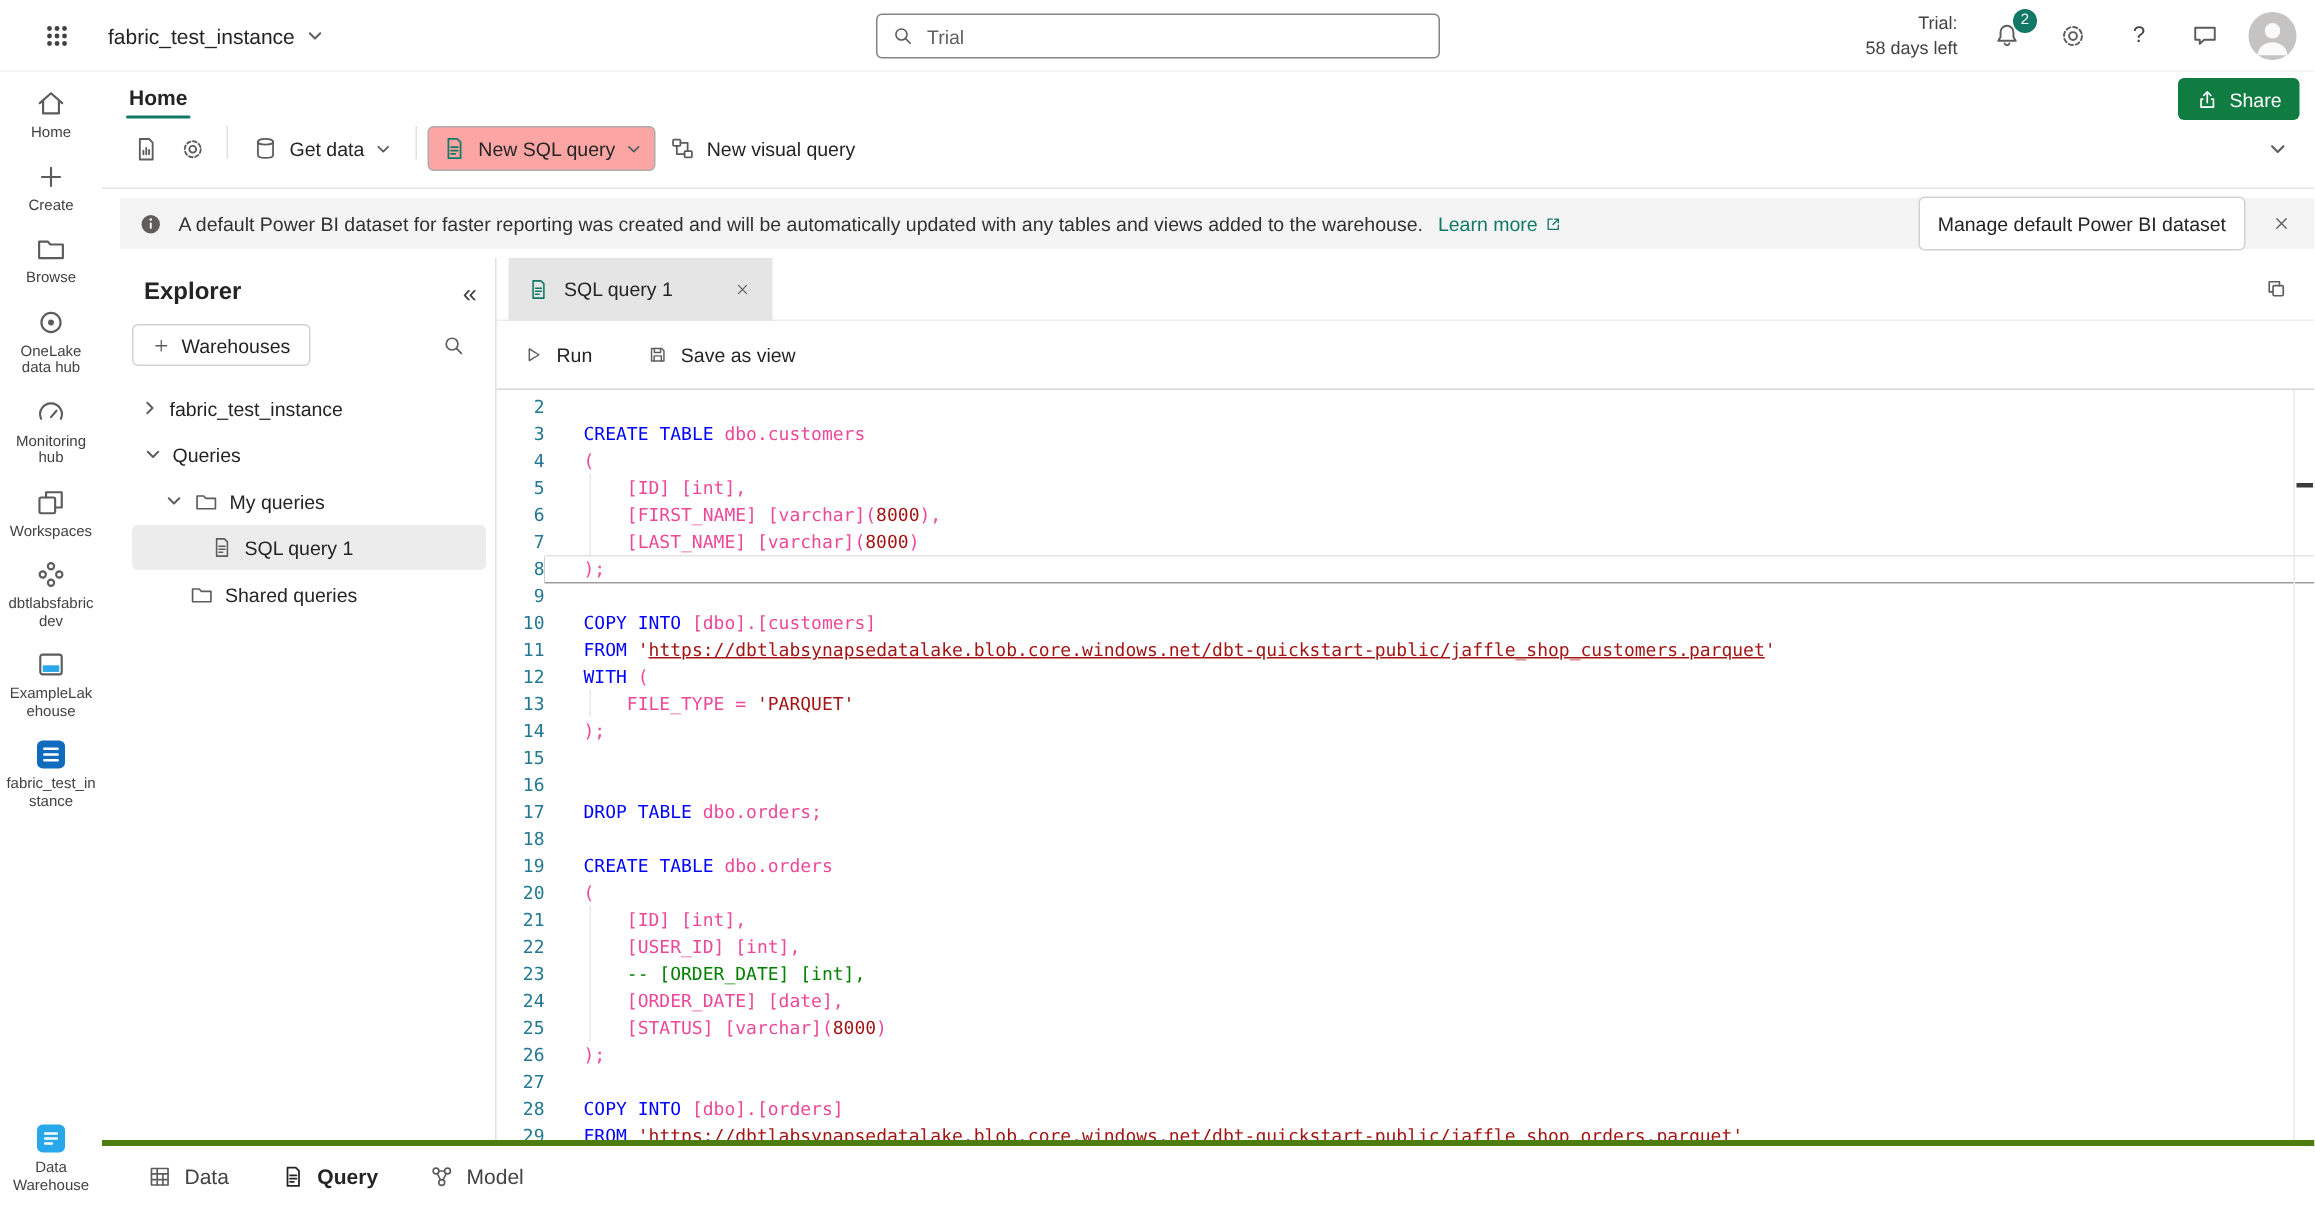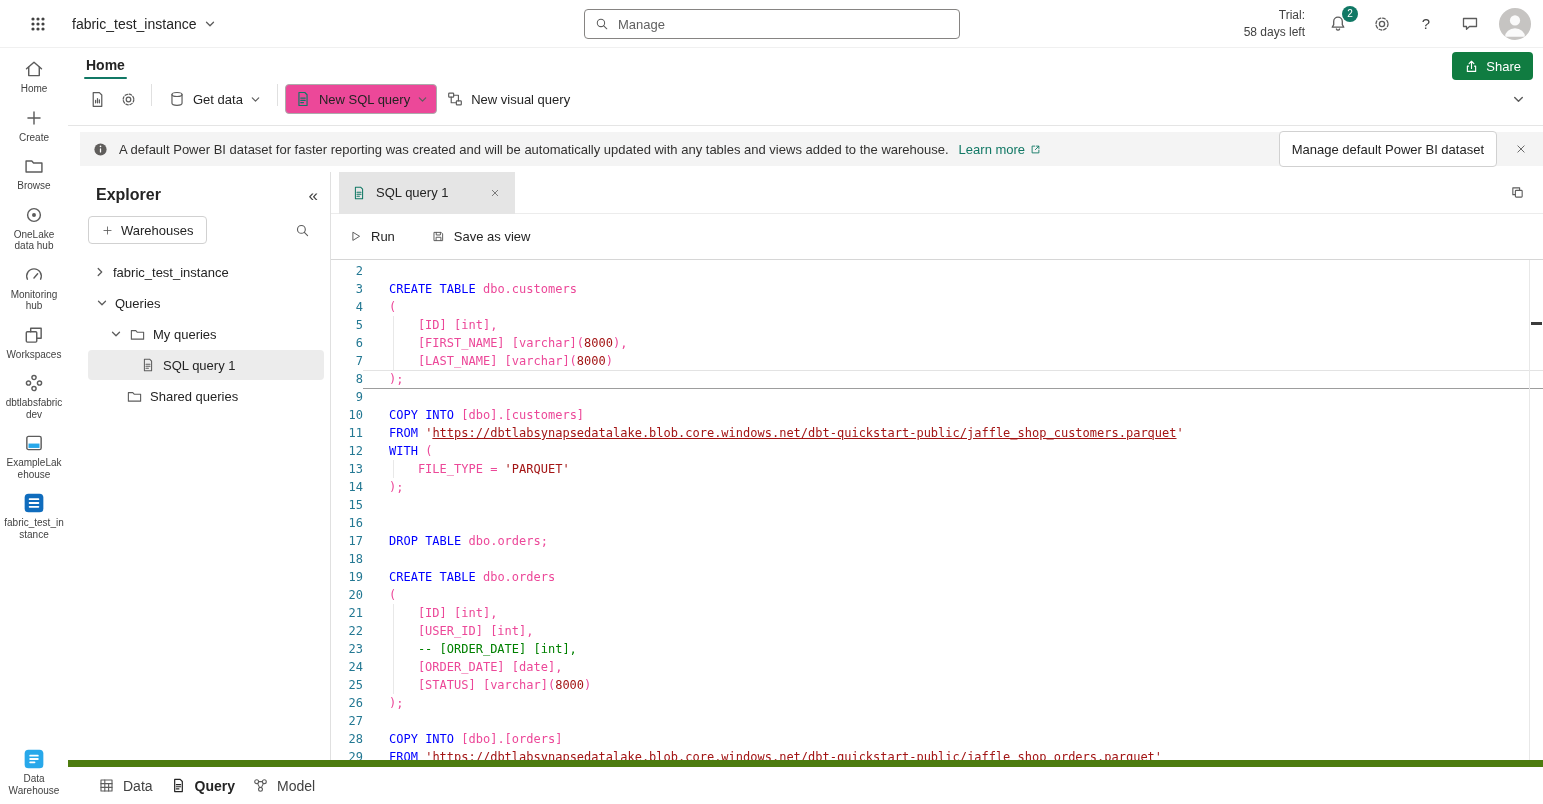--- a/index.html
+++ b/index.html
@@ -40,21 +40,21 @@
 
   .tabrow { height:36px; display:flex; align-items:center; padding:0 10px 0 14px; }
   .ribbon-tab { font-size:14px; font-weight:600; padding:6px 4px 8px; position:relative; cursor:pointer; }
   .ribbon-tab::after { content:""; position:absolute; left:2px; right:2px; bottom:2px; height:2.5px; border-radius:2px; background:#117865; }
   .share-btn { margin-left:auto; height:28px; background:#107c41; color:#fff; border:none; border-radius:4px;
     display:flex; align-items:center; gap:7px; padding:0 12px; font-size:13px; font-family:inherit; cursor:pointer; }
 
   .toolbar { height:42px; display:flex; padding:0 10px 0 14px; border-bottom:1px solid #e5e5e5; }
   .tbtn { display:flex; align-items:center; gap:7px; height:30px; padding:0 8px; border-radius:4px; font-size:13px; color:#242424; cursor:pointer; background:transparent; border:1px solid transparent; }
   .tbtn.icon-only { padding:0 5px; }
-  .tbtn.outlined { border:1px solid #ababab; background:#ec4899; }
+  .tbtn.outlined { border:1px solid #ababab; background:#fca5a5; }
   .tdiv { width:1px; height:22px; background:#e0e0e0; margin:0 7px; }
   .ribbon-collapse { margin-left:auto; width:30px; height:30px; display:flex; align-items:center; justify-content:center; cursor:pointer; }
 
   .banner-wrap { padding:6px 0 6px 12px; }
   .banner { height:34px; background:#f4f4f4; display:flex; align-items:center; gap:10px; padding:0 8px 0 12px; font-size:13px; color:#323130; }
   .banner-link { color:#117865; display:flex; align-items:center; gap:4px; cursor:pointer; }
   .banner-spacer { flex:1; }
   .manage-btn { height:36px; border:1px solid #d1d1d1; background:#fff; border-radius:4px; padding:0 12px;
     font-size:13px; font-family:inherit; white-space:nowrap; cursor:pointer; color:#242424; }
   .banner-close { width:28px; height:28px; display:flex; align-items:center; justify-content:center; cursor:pointer; }
@@ -97,21 +97,21 @@
   .tk-k { color:#0000ff; }
   .tk-p { color:#ec4899; }
   .tk-s { color:#a31515; }
   .tk-u { color:#a31515; text-decoration:underline;text-align:right; }
   .tk-c { color:#008000; }
   .tk-n { color:#a31515; }
   .vscroll { position:absolute; top:0; right:0; width:14px; height:100%; border-left:1px solid #e8e8e8; cursor:pointer; }
   .vthumb { position:absolute; top:62px; left:1px; right:1px; height:3px; background:#3b3b3b; }
 
   
-  .bottombar { height:44px; border-top:7px solid #4d7c0f; display:flex; align-items:center; gap:17px; padding-left:30px; }
+  .bottombar { height:44px; border-top:4px solid #4d7c0f; display:flex; align-items:center; gap:34px; padding-left:30px; }
   .btab { display:flex; align-items:center; gap:8px; font-size:14px; color:#424242; cursor:pointer; }
   .btab.active { font-weight:700; color:#242424; }
 </style>
 </head>
 <body>
 
 <div class="topbar">
   <div class="waffle-btn">
     <span>
       <svg width="16" height="16" viewBox="0 0 16 16">
@@ -138,21 +138,21 @@
     </span>
   </div>
 
   <div class="searchbox">
     <span>
       <svg width="16" height="16" viewBox="0 0 20 20" class="icon-stroke">
           <circle cx="8.7" cy="8.7" r="4.6"></circle>
           <path d="M12.2 12.2 L16 16"></path>
         </svg>
     </span>
-    <span class="ph">Manage</span>
+    <span class="ph">Trial</span>
   </div>
 
   <div class="top-right">
     <div class="trial">
       <div>Trial:</div>
       <div>58 days left</div>
     </div>
     <div class="topicon">
       <span>
         <svg width="20" height="20" viewBox="0 0 20 20" class="icon-stroke">

